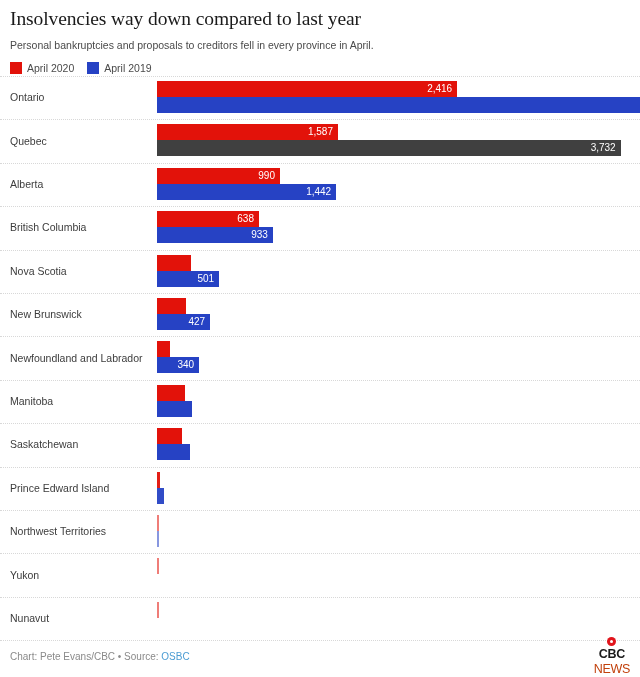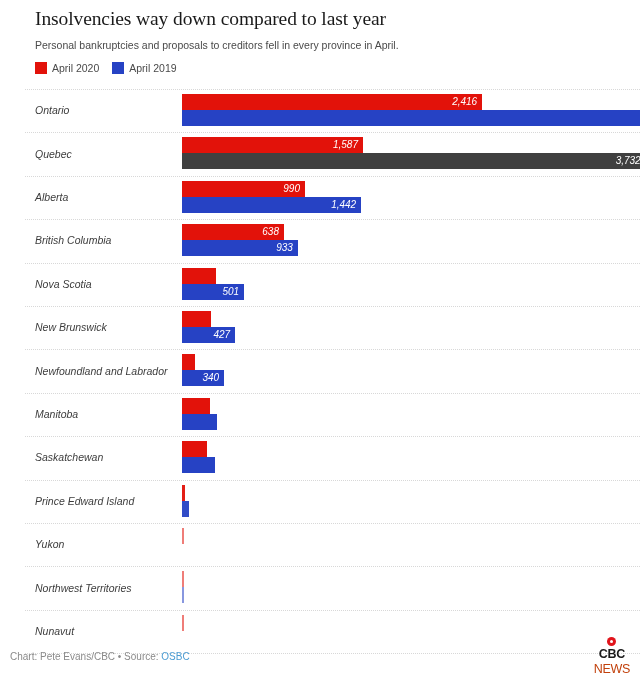--- a/index.html
+++ b/index.html
@@ -11,21 +11,20 @@
     font-family: "Liberation Sans", sans-serif;
     -webkit-font-smoothing: antialiased;
   }
   .chart-page {
     position: relative;
     width: 640px;
     height: 677px;
     background: #ffffff;
     overflow: hidden;
     box-sizing: border-box;
-    padding-left: 25px;
   }
 
   
   .header {
     padding: 6px 10px 0 10px;
   }
   .chart-title {
     font-family: "Liberation Serif", serif;
     font-size: 19.5px;
     font-weight: 400;
@@ -62,23 +61,22 @@
   }
   .legend-label {
     font-size: 10.5px;
     color: #4a4a4a;
     line-height: 1;
   }
 
   
   .plot {
     position: relative;
-    margin-top: 15px;
+    margin-top: 2px;
     border-top: 1px dotted #d8d8d8;
-    font-style: italic;
   }
   .row {
     position: relative;
     height: 43.4px;
     border-bottom: 1px dotted #d8d8d8;
     box-sizing: border-box;
   }
   .row:last-child { border-bottom: 1px dotted #d8d8d8; }
 
   .row-label {
@@ -332,38 +330,38 @@
         <div class="bars">
           <div class="bar-wrap">
             <div class="bar red tiny" style="width: 3.1px; background: rgb(226, 18, 10); opacity: 0.95;"></div>
           </div>
           <div class="bar-wrap">
             <div class="bar blue tiny" style="width: 6.8px; background: rgb(38, 66, 196); opacity: 0.95;"></div>
           </div>
         </div>
       </div>
       <div class="row">
+        <div class="row-label">Northwest Territories</div>
+        <div class="bars">
+          <div class="bar-wrap">
+            <div class="bar red tiny" style="width: 1.5px; background: rgb(226, 18, 10); opacity: 0.55;"></div>
+          </div>
+          <div class="bar-wrap">
+            <div class="bar blue tiny" style="width: 1.5px; background: rgb(38, 66, 196); opacity: 0.55;"></div>
+          </div>
+        </div>
+      </div>
+      <div class="row">
         <div class="row-label">Yukon</div>
         <div class="bars">
           <div class="bar-wrap">
             <div class="bar red tiny" style="width: 1.5px; background: rgb(226, 18, 10); opacity: 0.55;"></div>
           </div>
           <div class="bar-wrap">
             <div class="bar blue tiny" style="width: 0px; background: rgb(38, 66, 196); opacity: 0.95;"></div>
-          </div>
-        </div>
-      </div>
-      <div class="row">
-        <div class="row-label">Northwest Territories</div>
-        <div class="bars">
-          <div class="bar-wrap">
-            <div class="bar red tiny" style="width: 1.5px; background: rgb(226, 18, 10); opacity: 0.55;"></div>
-          </div>
-          <div class="bar-wrap">
-            <div class="bar blue tiny" style="width: 1.5px; background: rgb(38, 66, 196); opacity: 0.55;"></div>
           </div>
         </div>
       </div>
       <div class="row">
         <div class="row-label">Nunavut</div>
         <div class="bars">
           <div class="bar-wrap">
             <div class="bar red tiny" style="width: 1.5px; background: rgb(226, 18, 10); opacity: 0.55;"></div>
           </div>
           <div class="bar-wrap">

